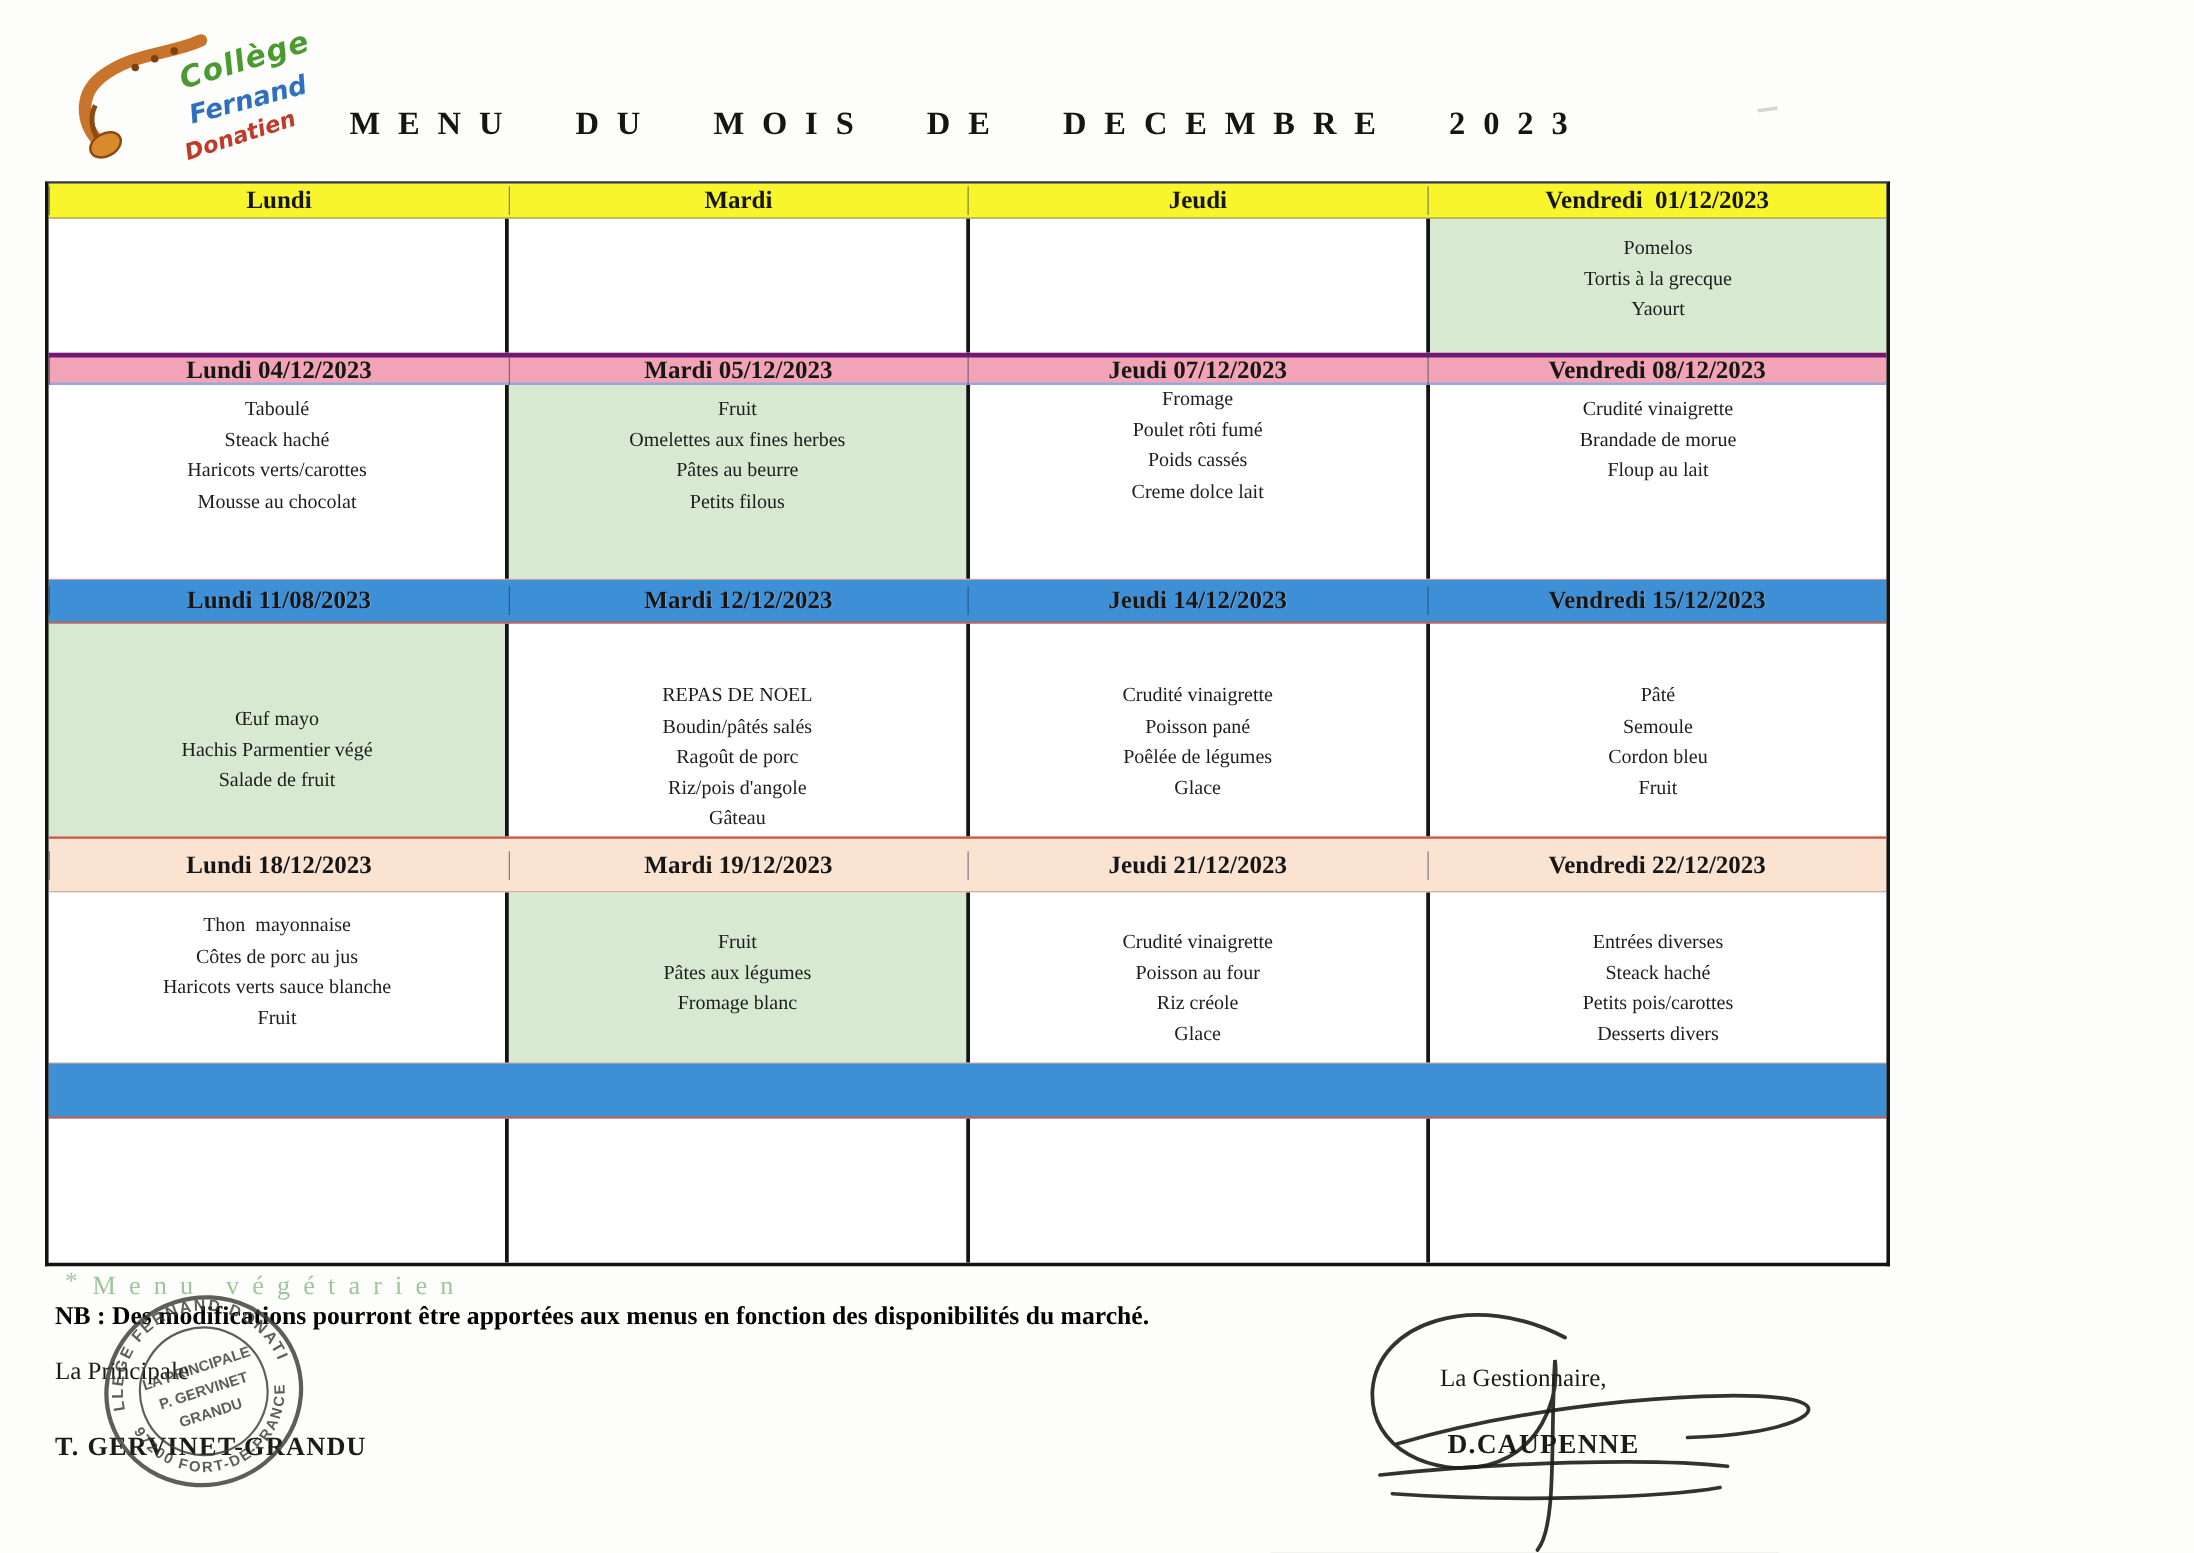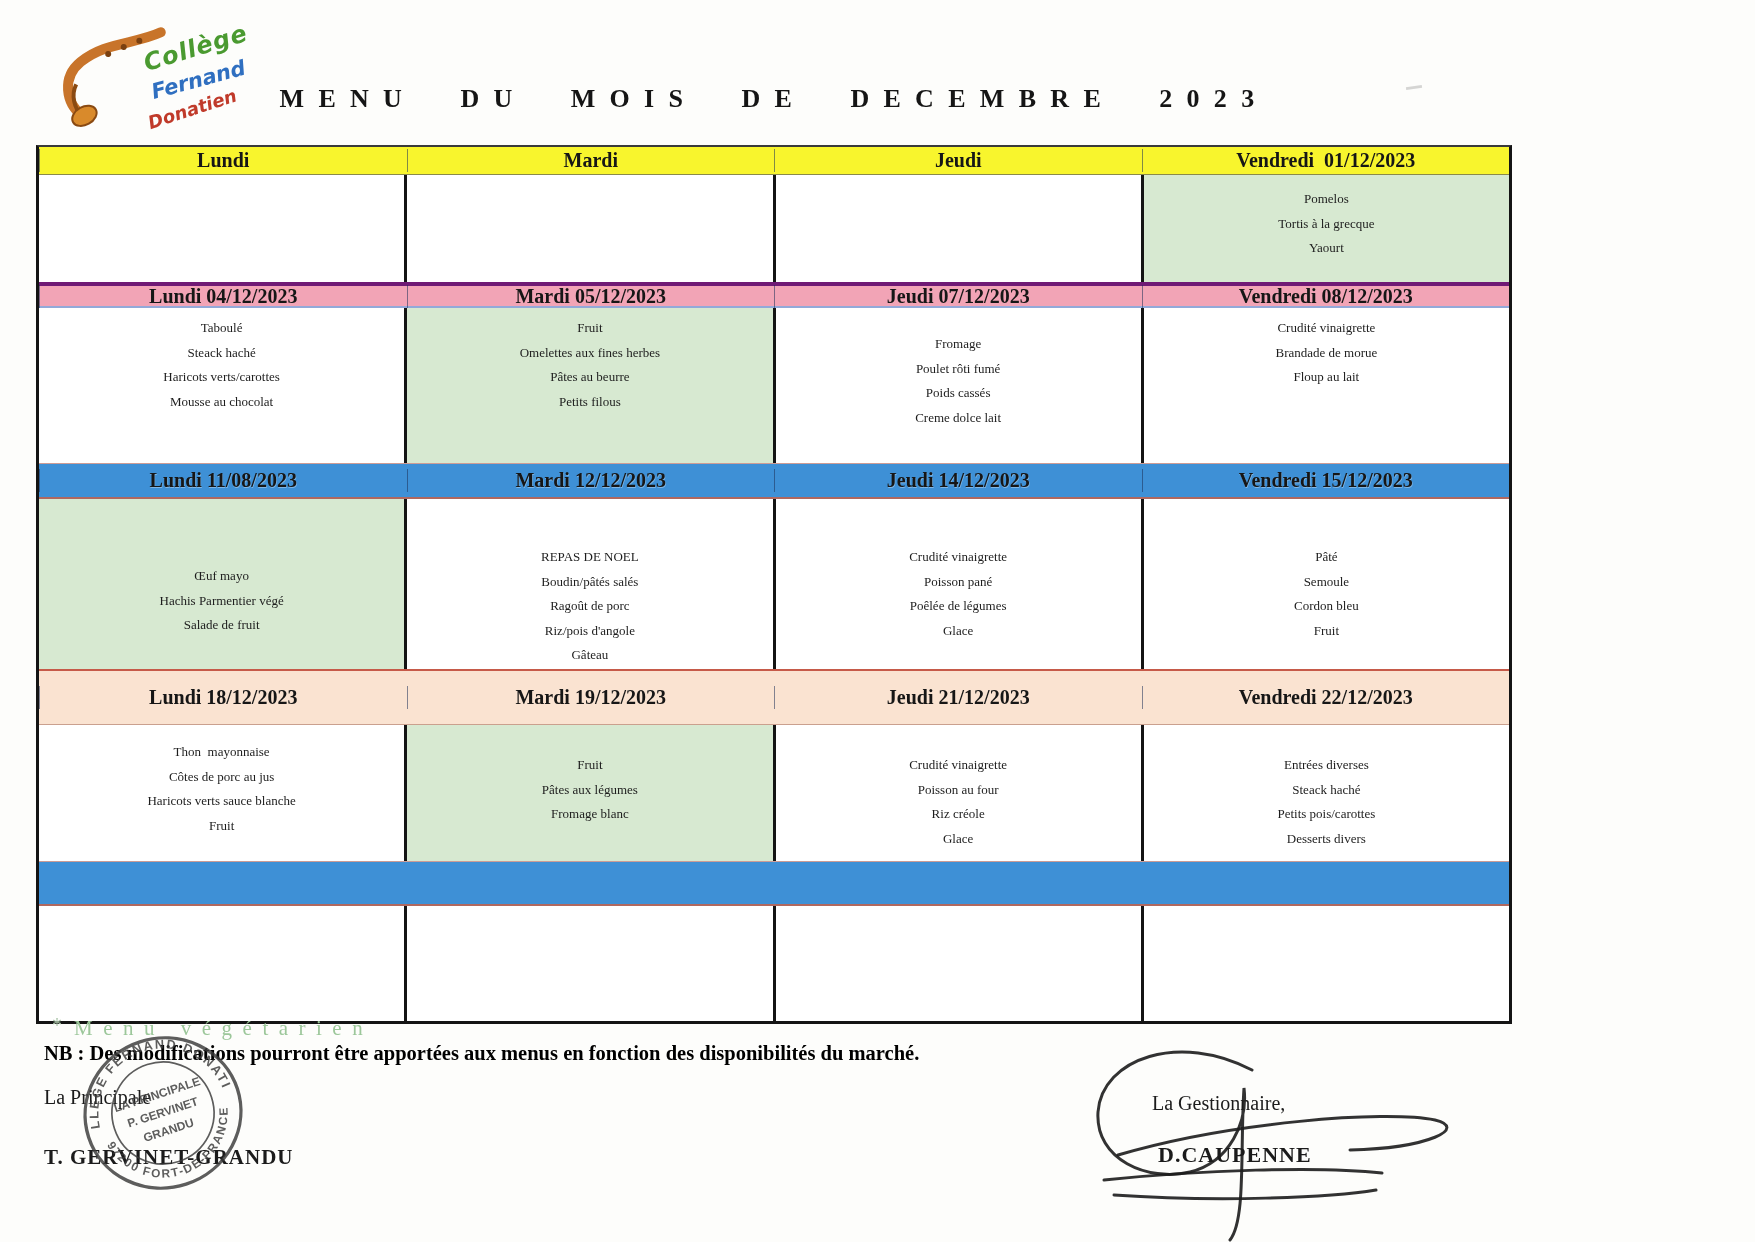--- a/index.html
+++ b/index.html
@@ -26,21 +26,21 @@
   .header .tcell,.band-pink .tcell,.band-blue .tcell,.band-peach .tcell{border-left:1px solid rgba(30,50,90,.55);}
   .header{background:var(--c-yellow,#f8f52d);border-bottom:1px solid #8a8a4a;align-items:center;}
   .band-pink{background:var(--c-pink,#f2a4b6);border-top:4px solid #701a75;border-bottom:2px solid #93a9d9;align-items:center;}
   .band-blue{background:var(--c-blue,#3e90d6);border-top:1px solid #cc9c96;border-bottom:2px solid #b0685f;align-items:center;}
   .band-peach{background:var(--c-peach,#fae3d1);border-top:2px solid #c65a49;border-bottom:1px solid #caa08e;align-items:center;}
   .band-label{display:block;width:100%;text-align:center;font-weight:700;font-size:20px;white-space:pre;color:#161616;}
   .band-blue .band-label{text-shadow:0.5px 0.5px 0 rgba(255,255,255,.35);}
   .content .tcell{background:#fff;}
   .tcell.green{background:var(--c-green,#d7e9d1);}
   .lines{box-sizing:border-box;}
-  .line{font-size:13px;line-height:24.6px;text-align:center;white-space:pre;color:#1d1d1d;}
+  .line{font-size:16px;line-height:24.6px;text-align:center;white-space:pre;color:#1d1d1d;}
 
   
   .veg-note{position:absolute;left:74px;top:1016px;font-size:21px;color:#9cc79a;letter-spacing:0.5em;}
   .veg-marker{position:absolute;left:52px;top:1014px;font-size:20px;color:#aac4a8;}
   .nb-note{position:absolute;left:44px;top:1042px;font-size:20.5px;font-weight:700;color:#000000;}
   .left-role{position:absolute;left:44px;top:1086px;font-size:20px;}
   .left-name{position:absolute;left:44px;top:1145px;font-size:21px;font-weight:700;letter-spacing:1px;}
   .right-role{position:absolute;left:1152px;top:1092px;font-size:20px;}
   .right-name{position:absolute;left:1158px;top:1142px;font-size:22px;font-weight:700;letter-spacing:1px;}
 
@@ -130,21 +130,21 @@
         </div>
         <div class="tcell green">
           <div class="lines" style="padding-top: 8px;">
             <div class="line">Fruit</div>
             <div class="line">Omelettes aux fines herbes</div>
             <div class="line">Pâtes au beurre</div>
             <div class="line">Petits filous</div>
           </div>
         </div>
         <div class="tcell">
-          <div class="lines" style="padding-top: 24px;">
+          <div class="lines" style="padding-top: 0;">
             <div class="line">Fromage</div>
             <div class="line">Poulet rôti fumé</div>
             <div class="line">Poids cassés</div>
             <div class="line">Creme dolce lait</div>
           </div>
         </div>
         <div class="tcell">
           <div class="lines" style="padding-top: 8px;">
             <div class="line">Crudité vinaigrette</div>
             <div class="line">Brandade de morue</div>
@@ -193,21 +193,21 @@
         </div>
         <div class="tcell">
           <div class="lines" style="padding-top: 46px;">
             <div class="line">Pâté</div>
             <div class="line">Semoule</div>
             <div class="line">Cordon bleu</div>
             <div class="line">Fruit</div>
           </div>
         </div>
       </div>
-      <div class="trow band-peach" style="height: 56px;">
+      <div class="trow band-peach" style="height: 45px;">
         <div class="tcell">
           <span class="band-label">Lundi 18/12/2023</span>
         </div>
         <div class="tcell">
           <span class="band-label">Mardi 19/12/2023</span>
         </div>
         <div class="tcell">
           <span class="band-label">Jeudi 21/12/2023</span>
         </div>
         <div class="tcell">

